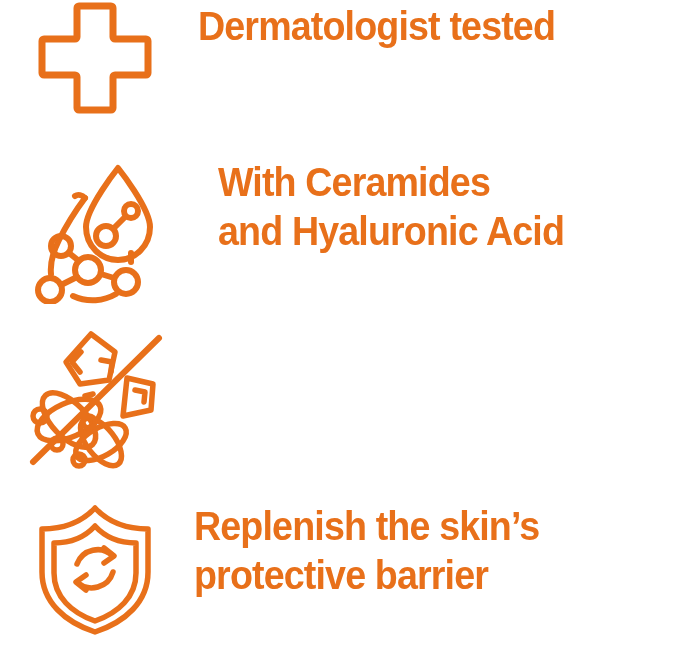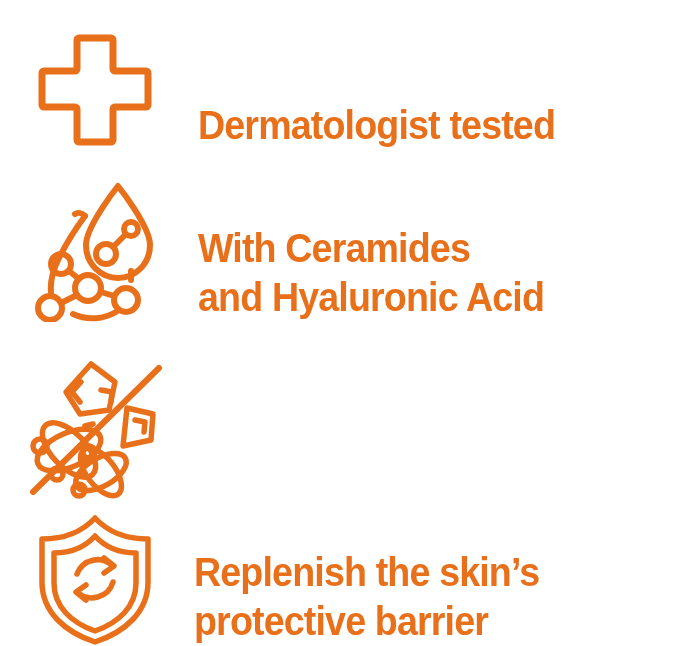--- a/index.html
+++ b/index.html
@@ -15,21 +15,21 @@
     background: #ffffff;
     overflow: hidden;
     font-family: "Liberation Sans", sans-serif;
   }
   .feature-row {
     position: absolute;
     left: 0;
     width: 679px;
     display: flex;
     flex-direction: row;
-    align-items: flex-end;
+    align-items: flex-start;
   }
   .icon-cell {
     width: 190px;
     min-width: 190px;
     display: flex;
     align-items: center;
     justify-content: center;
   }
   .icon-cell svg {
     display: block;
@@ -48,21 +48,21 @@
     line-height: 49px;
     letter-spacing: -0.9px;
     color: #e8701a;
     white-space: nowrap;
     transform: scaleX(0.94);
     transform-origin: left center;
   }
 
   
   #row-0 { top: 0px;   height: 150px; }
-  #row-1 { top: 150px; height: 172px; }
+  #row-1 { top: 158px; height: 172px; gap: 20px; }
   #row-2 { top: 322px; height: 180px; }
   #row-3 { top: 502px; height: 144px; }
 
   #row-0 .text-cell { padding-top: 2px; }
   #row-2 .text-cell { padding-left: 4px; }
   #row-3 .text-cell { padding-left: 4px; }
 </style>
 </head>
 <body style="background: rgb(255, 255, 255);">
 

